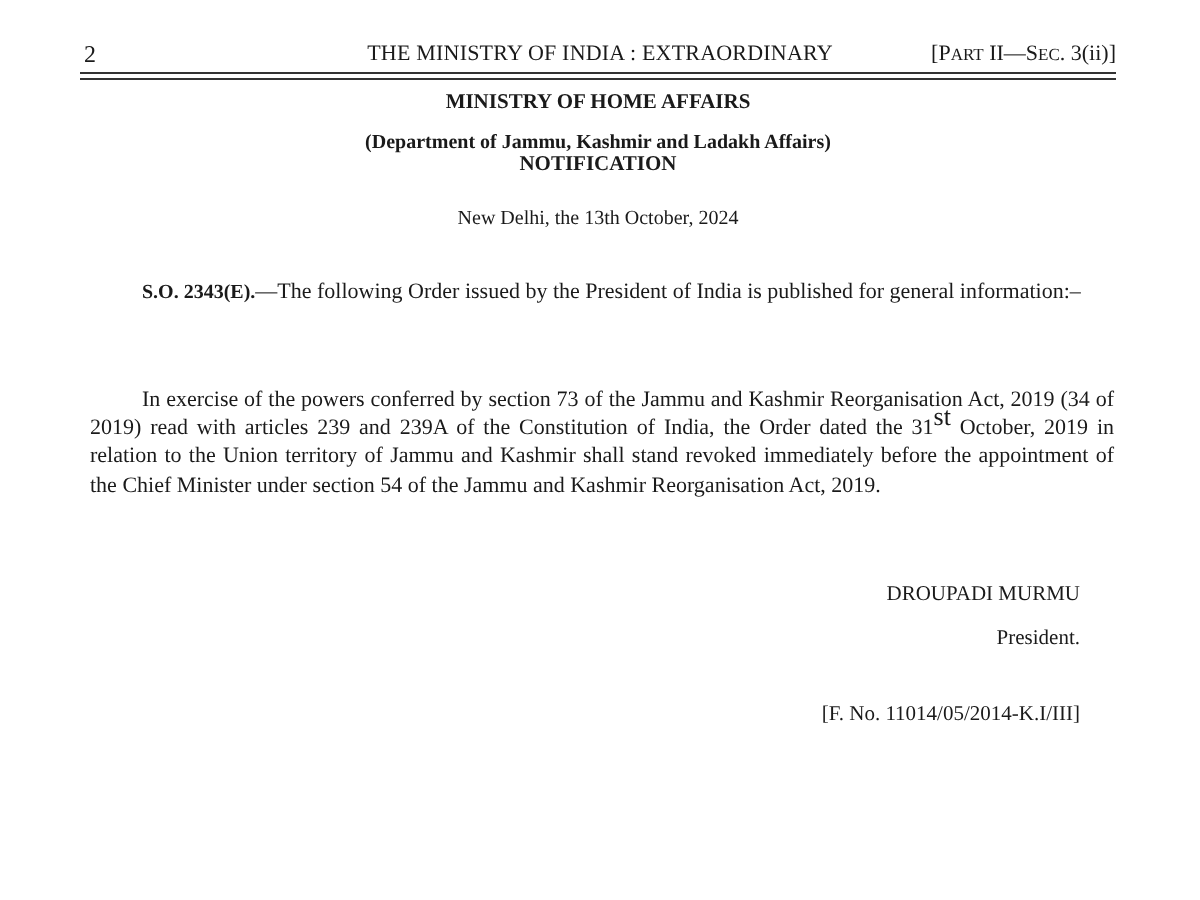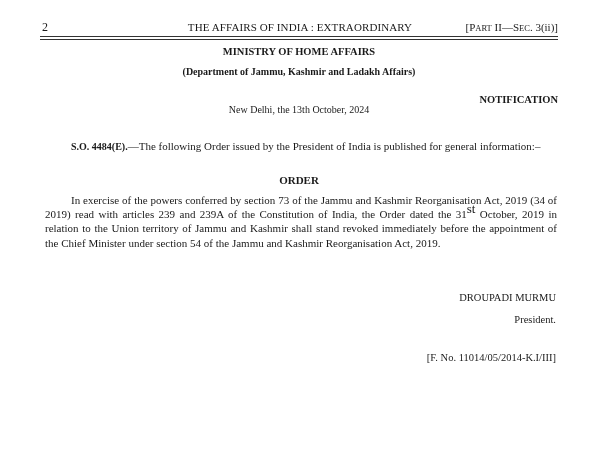--- a/index.html
+++ b/index.html
@@ -32,47 +32,46 @@
 
   .para {
     position: absolute; left: 45px; width: 512px;
     font-size: 11px; line-height: 14.2px; text-align: justify;
   }
   .para p { margin: 0; text-indent: 26px; text-align-last: left; }
   .so { font-weight: bold; font-size: 10px; }
   sup { font-size: 13px; line-height: 0; }
 
   .sig {
-    position: absolute; right: 44px; text-align: center;
+    position: absolute; right: 60px; text-align: center;
     font-size: 10.5px; line-height: 14px;
   }
 </style>
 </head>
 <body>
 
 <div class="page">
 
   <div class="running-head">
     <span class="rh-page">2</span>
-    <span class="rh-title">THE AFFAIRS OF INDIA : EXTRAORDINARY</span>
+    <span class="rh-title">THE MINISTRY OF INDIA : EXTRAORDINARY</span>
     <span class="rh-part"><span>[P</span><span class="sc">ART</span><span> II—S</span><span class="sc">EC</span><span>. 3(ii)]</span></span>
   </div>
 
   <div class="rule-double"></div>
 
   <div class="center-line bold" style="top:65px; font-size:10px;">(Department of Jammu, Kashmir and Ladakh Affairs)</div>
   <div class="center-line bold" style="top:45px;">MINISTRY OF HOME AFFAIRS</div>
-  <div class="center-line bold" style="top:93px;text-align:right;">NOTIFICATION</div>
+  <div class="center-line bold" style="top:76px;">NOTIFICATION</div>
   <div class="center-line" style="top:103px; font-size:10px;">New Delhi, the 13th October, 2024</div>
 
   <div class="para" style="top:139px;">
-    <p><span class="so">S.O. 4484(E).</span><span>—The following Order issued by the President of India is published for general information:–</span></p>
+    <p><span class="so">S.O. 2343(E).</span><span>—The following Order issued by the President of India is published for general information:–</span></p>
   </div>
 
-  <div class="center-line bold" style="top:173px; font-size:11px;">ORDER</div>
 
   <div class="para" style="top:193px;">
     <p><span>In exercise of the powers conferred by section 73 of the Jammu and Kashmir Reorganisation Act, 2019 (34 of 2019) read with articles 239 and 239A of the Constitution of India, the Order dated the 31</span><sup>st</sup><span> October, 2019 in relation to the Union territory of Jammu and Kashmir shall stand revoked immediately before the appointment of the Chief Minister under section 54 of the Jammu and Kashmir Reorganisation Act, 2019.</span></p>
   </div>
 
   <div class="sig" style="top:291px;">DROUPADI MURMU</div>
   <div class="sig" style="top:313px;">President.</div>
   <div class="sig" style="top:351px;">[F. No. 11014/05/2014-K.I/III]</div>
 
 </div>

